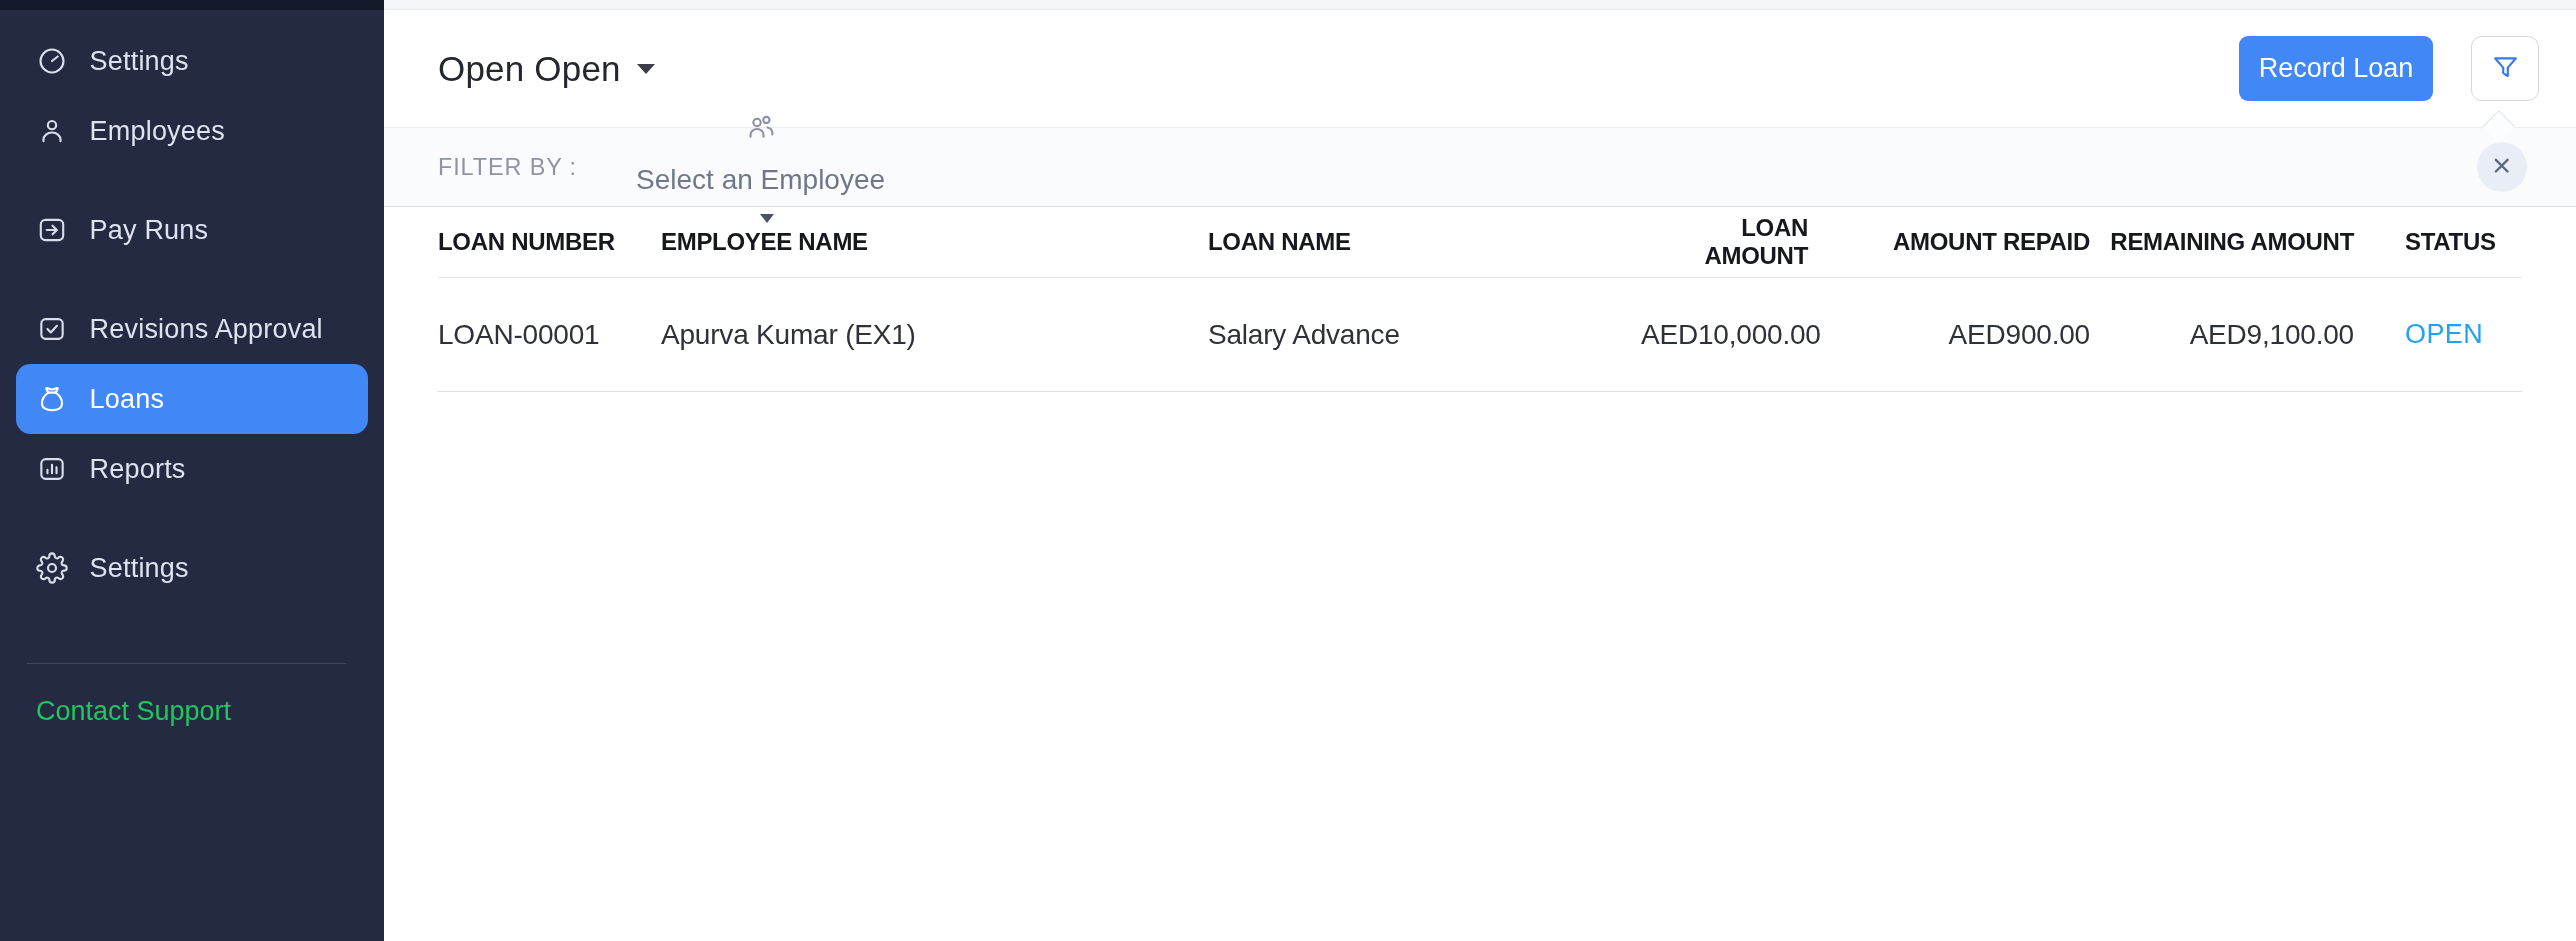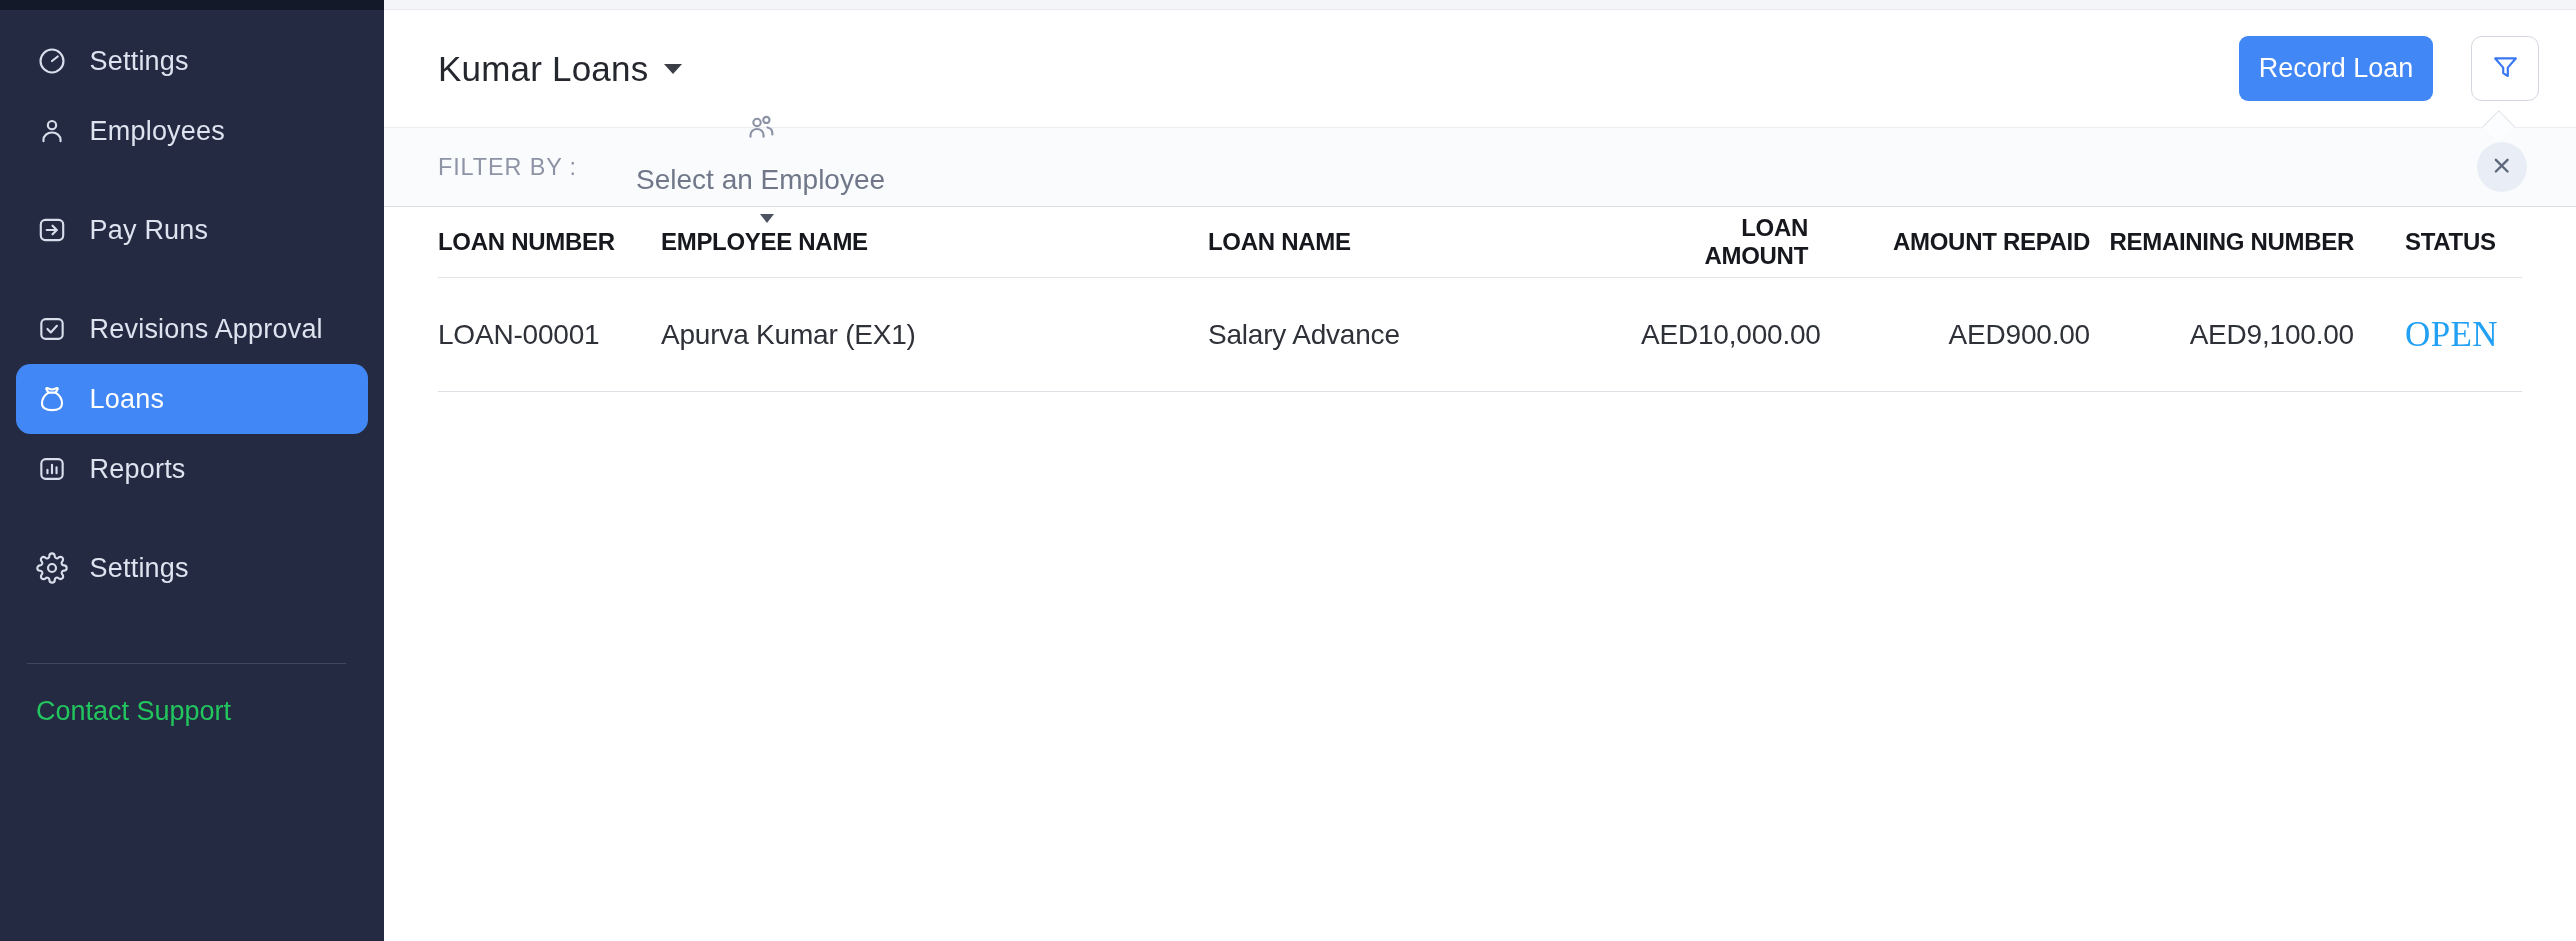--- a/index.html
+++ b/index.html
@@ -54,21 +54,21 @@
   .c { font-size:24px; }
   .thead .c { font-weight:bold; color:#16181d; letter-spacing:-0.3px; }
   .trow .c { font-size:28px; color:#2f3138; letter-spacing:-0.2px; }
   .c1 { width:223px; }
   .c2 { width:547px; }
   .c3 { width:422px; }
   .c4 { width:167px; text-align:right;margin-left:11px; }
   .c5 { width:282px; text-align:right; }
   .c6 { width:264px; text-align:right; }
   .c7 { margin-left:51px; flex:1; }
-  .trow .status { color:#21a0f4; font-size:35px; font-weight:500; letter-spacing:0.4px;font-family:Liberation Serif, serif; }
+  .trow .status { color:#21a0f4; font-size:27px; font-weight:500; letter-spacing:0.4px; }
 </style>
 </head>
 <body>
 
 <div class="app">
 
   <aside class="sidebar">
     <div class="sidebar-topstrip"></div>
     <nav class="nav">
 
@@ -149,21 +149,21 @@
 
     <div class="sidebar-divider"></div>
     <div class="contact-support">Contact Support</div>
   </aside>
 
   <main class="main">
     <div class="main-topstrip"></div>
 
     <header class="page-header">
       <div class="title-wrap">
-        <h1 class="page-title">Kumar Loans</h1>
+        <h1 class="page-title">Open Open</h1>
         <span class="caret-down"></span>
       </div>
       <div class="header-actions">
         <button class="btn-primary">Record Loan</button>
         <button class="btn-filter">
           <span>
             <svg viewBox="0 0 24 24" fill="none" stroke="#3a78f2" stroke-width="1.8" stroke-linejoin="round">
               <path d="M3.5 4.5 h17 l-6.6 7.6 v6.9 l-3.8 -2.4 v-4.5 z"></path>
             </svg>
           </span>
@@ -196,21 +196,21 @@
       </button>
     </div>
 
     <div class="table">
       <div class="thead">
         <div class="c c1">LOAN NUMBER</div>
         <div class="c c2">EMPLOYEE NAME</div>
         <div class="c c3">LOAN NAME</div>
         <div class="c c4">LOAN AMOUNT</div>
         <div class="c c5">AMOUNT REPAID</div>
-        <div class="c c6">REMAINING NUMBER</div>
+        <div class="c c6">REMAINING AMOUNT</div>
         <div class="c c7">STATUS</div>
       </div>
       <div class="trow">
         <div class="c c1">LOAN-00001</div>
         <div class="c c2">Apurva Kumar (EX1)</div>
         <div class="c c3">Salary Advance</div>
         <div class="c c4">AED10,000.00</div>
         <div class="c c5">AED900.00</div>
         <div class="c c6">AED9,100.00</div>
         <div class="c c7 status">OPEN</div>

